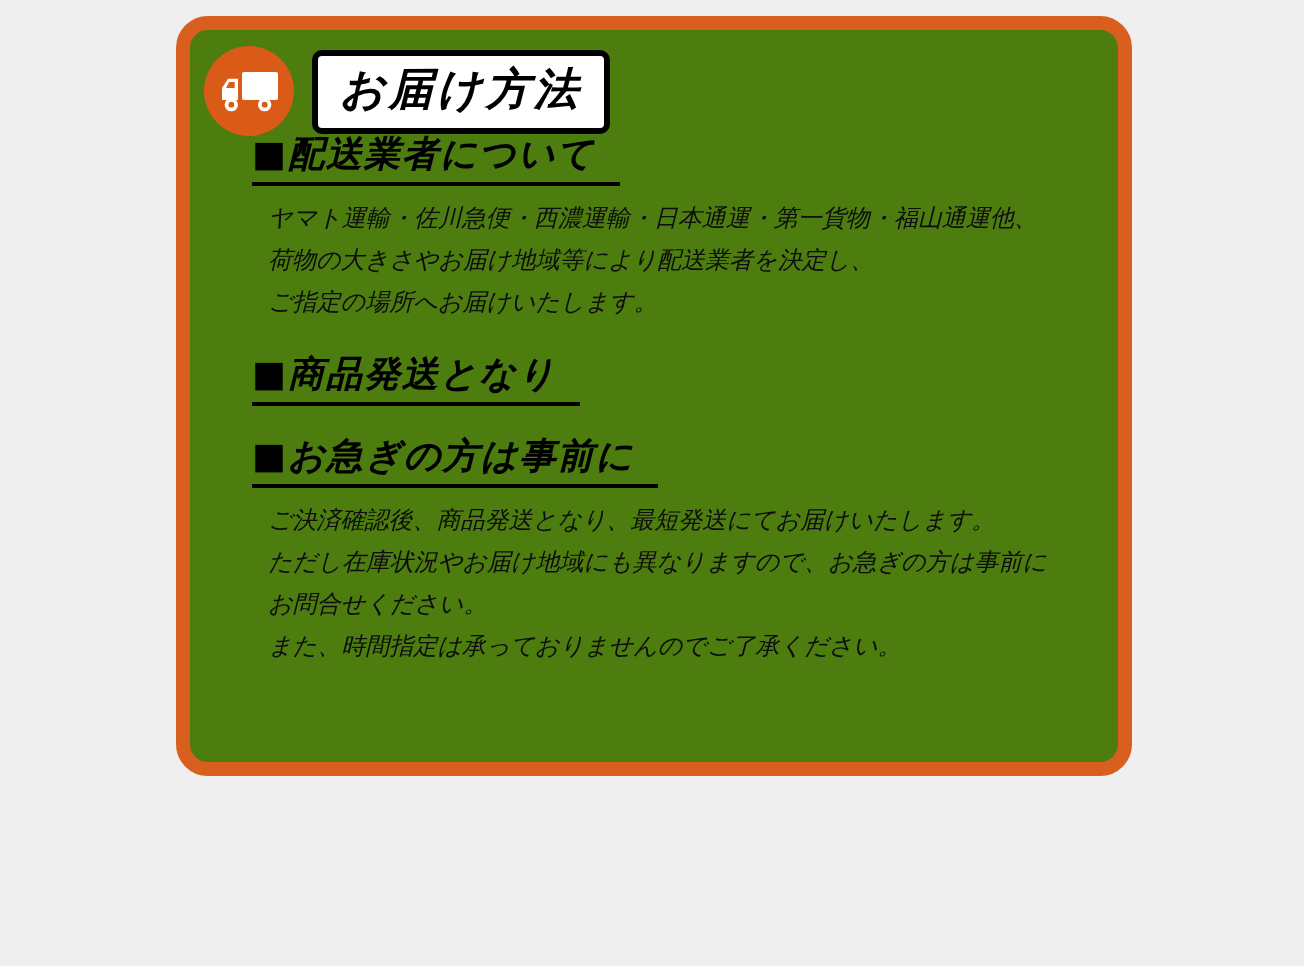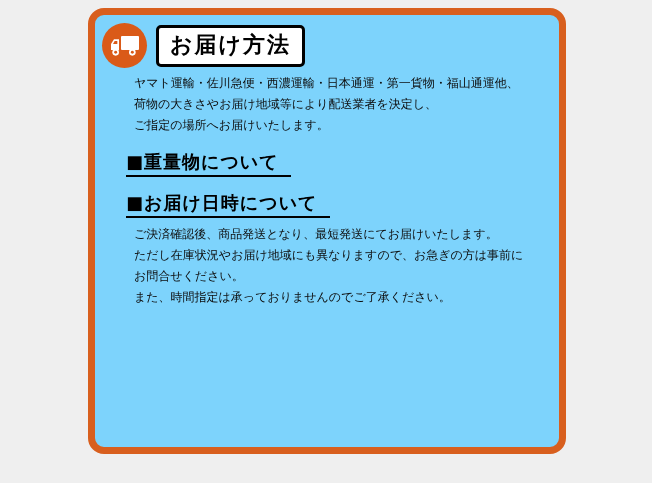--- a/index.html
+++ b/index.html
@@ -11,24 +11,25 @@
     position: relative;
   }
   .bottom-strip {
     position: absolute; left: 0; bottom: 0;
     width: 100%; height: 6px;
     background: #ffffff;
   }
   .card {
     position: absolute;
     left: 88px; top: 8px;
-    width: 478px; height: 446px;
-    background: #7dd3fc;
+    width: 478px; height: 380px;
+    background: #4d7c0f;
     border: 7px solid #d85f1e;
     border-radius: 16px;
+    font-style: italic;
   }
   .card-header {
     position: absolute;
     left: 7px; top: 8px;
     display: flex;
     align-items: center;
   }
   .truck-badge {
     width: 45px; height: 45px;
     border-radius: 50%;
@@ -99,31 +100,32 @@
           <circle cx="35" cy="27.5" r="2.2" fill="#da5a18"></circle>
         </svg>
       </span>
     </div>
     <div class="title-box">お届け方法</div>
   </div>
 
   <div class="content">
 
     <div class="section">
+      <div class="section-heading">■配送業者について</div>
       <div class="section-body">ヤマト運輸・佐川急便・西濃運輸・日本通運・第一貨物・福山通運他、
 荷物の大きさやお届け地域等により配送業者を決定し、
 ご指定の場所へお届けいたします。</div>
     </div>
 
     <div class="section">
-      <div class="section-heading">■重量物について</div>
+      <div class="section-heading">■商品発送となり</div>
     </div>
 
     <div class="section">
-      <div class="section-heading">■お届け日時について</div>
+      <div class="section-heading">■お急ぎの方は事前に</div>
       <div class="section-body">ご決済確認後、商品発送となり、最短発送にてお届けいたします。
 ただし在庫状況やお届け地域にも異なりますので、お急ぎの方は事前に
 お問合せください。
 また、時間指定は承っておりませんのでご了承ください。</div>
     </div>
 
   </div>
 </div>
 
 <div class="bottom-strip"></div>

